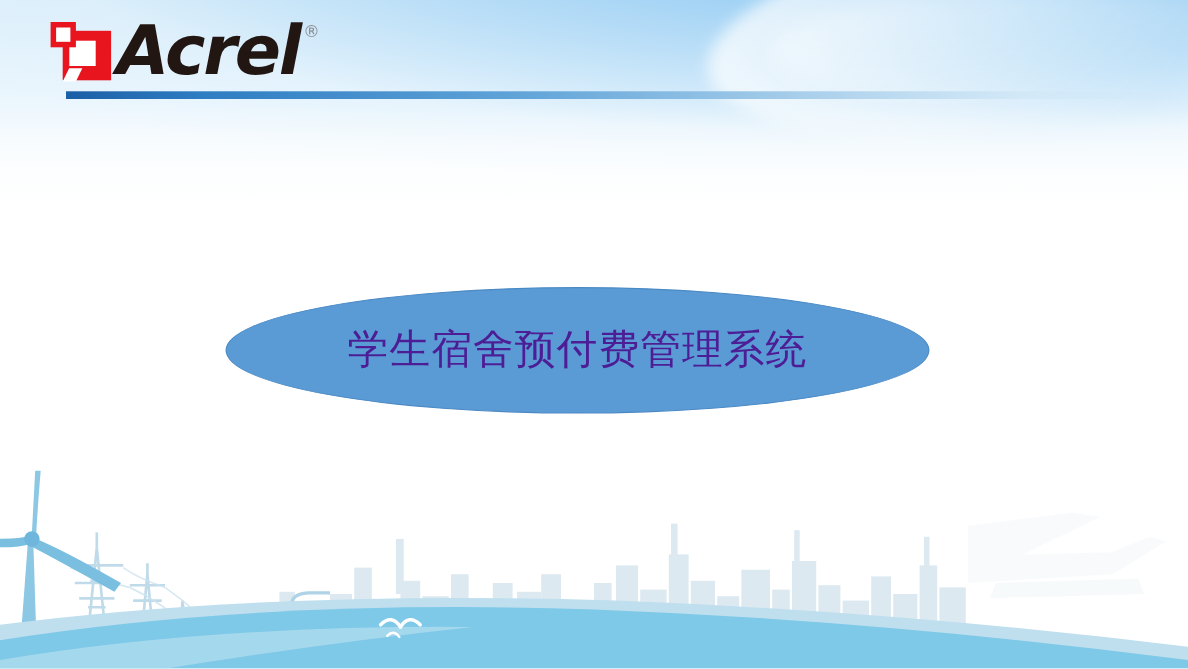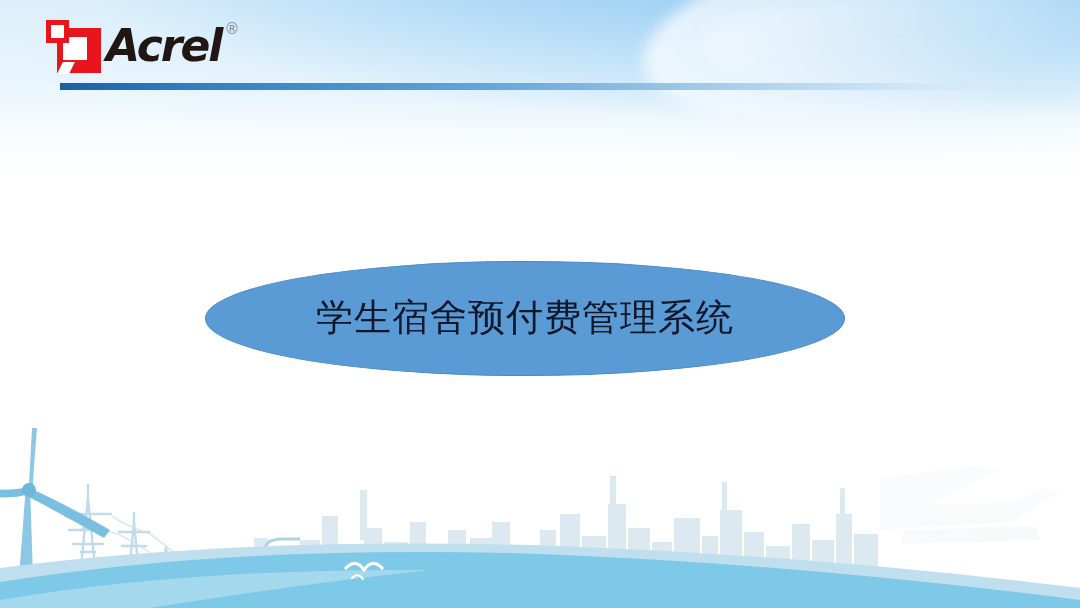--- a/index.html
+++ b/index.html
@@ -91,21 +91,21 @@
   .logo-mark .sq-cut {
     position:absolute;
     left:11px; top:42px;
     width:12px; height:12px;
     background:#ffffff;
     transform:skewX(-26deg);
     transform-origin:bottom left;
   }
   .logo-word {
     font-family:"DejaVu Sans", sans-serif;
-    font-size:44px;
+    font-size:62px;
     font-weight:bold;
     font-style:italic;
     letter-spacing:-2px;
     color:#211612;
     line-height:60px;
     margin-left:4px;
   }
   .logo-reg {
     font-family:"DejaVu Sans", sans-serif;
     font-size:15px;
@@ -128,21 +128,21 @@
     border-radius:50%;
     background:#5b9bd5;
     border:1px solid #4a89c4;
     display:flex;
     align-items:center;
     justify-content:center;
   }
   .title-text {
     font-family:"DejaVu Serif", "Liberation Serif", serif;
     font-size:37px;
-    color:#0f172a;
+    color:#4c1d95;
     letter-spacing:1px;
     white-space:nowrap;
     margin-top:-2px;
   }
 
   
   .bottom-art {
     position:absolute;
     left:0; top:418px;
     width:1080px; height:190px;

